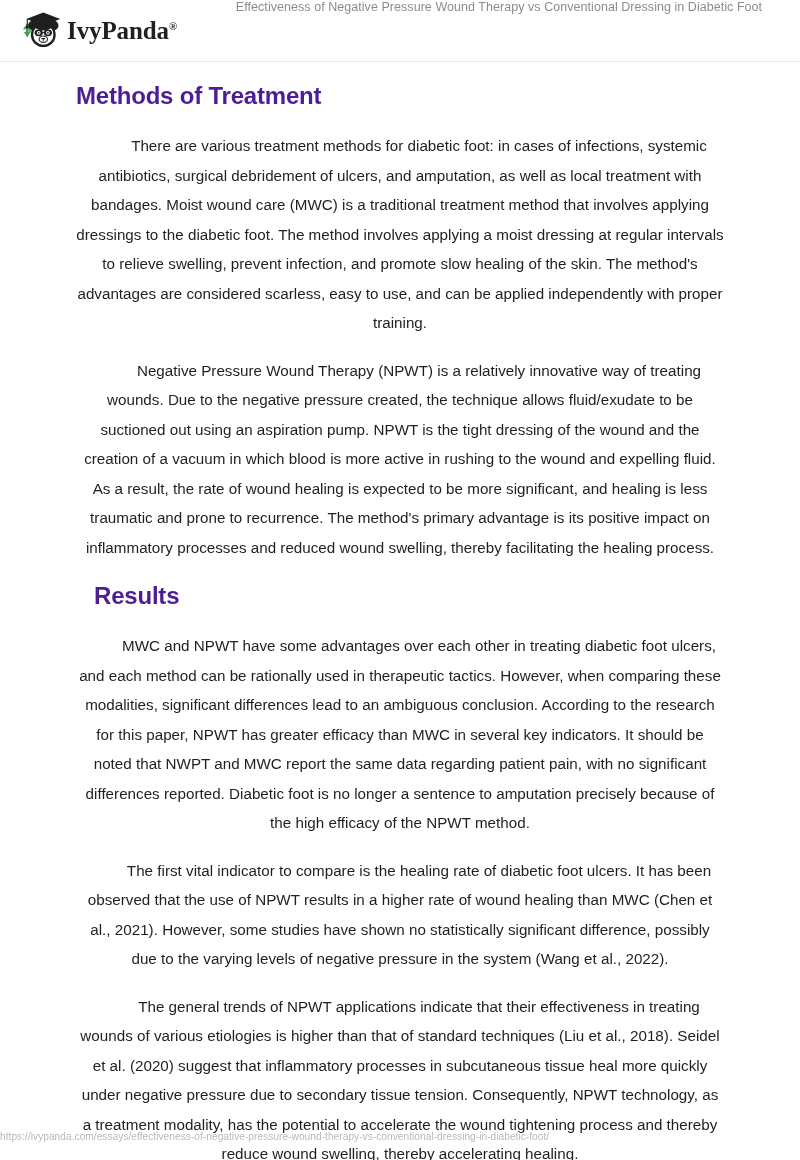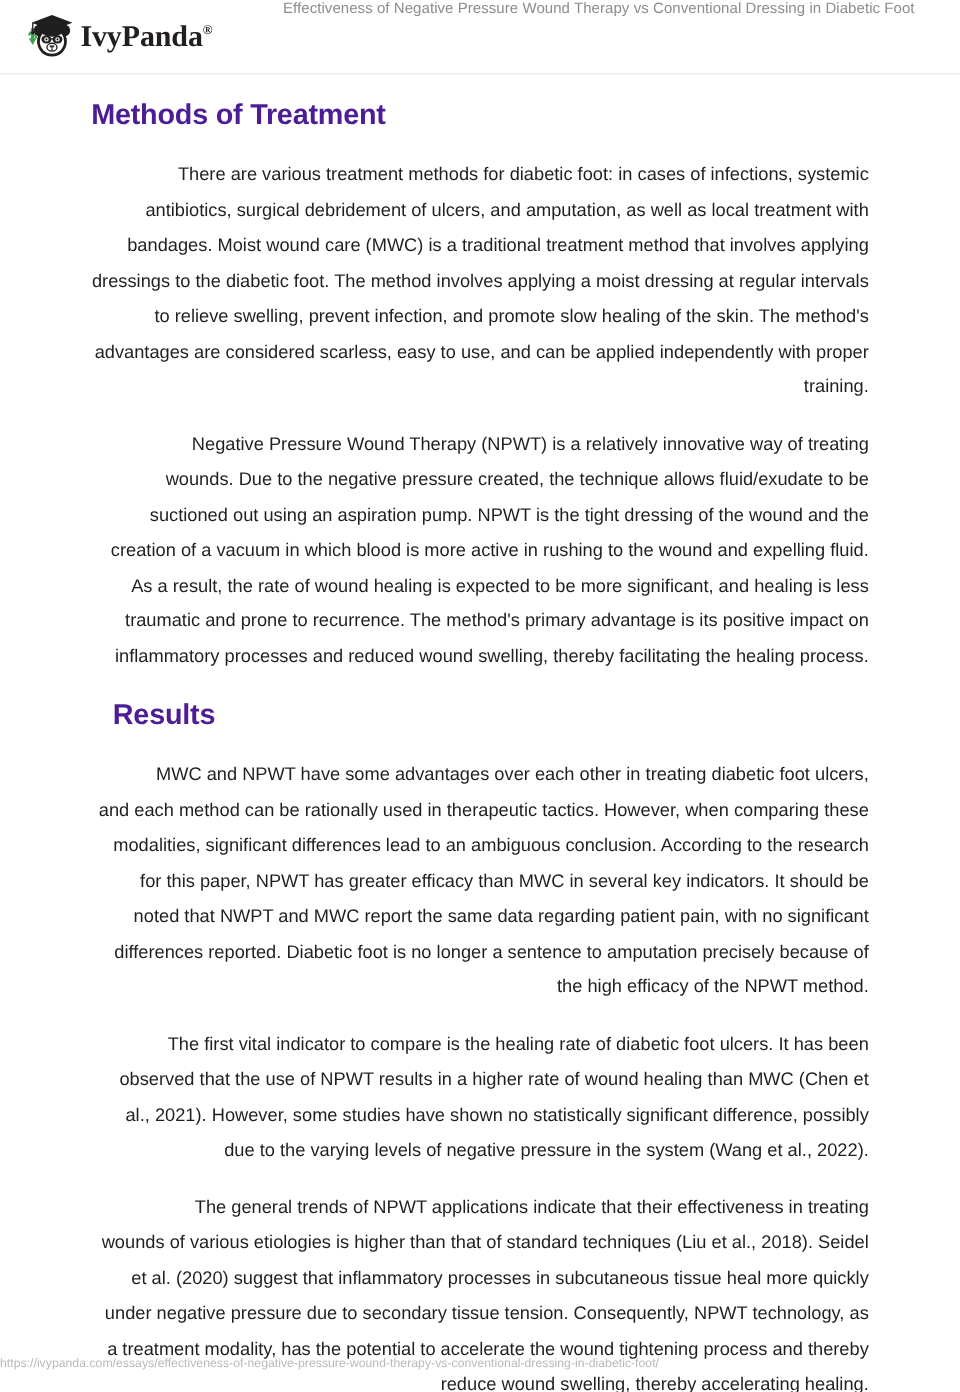--- a/index.html
+++ b/index.html
@@ -86,21 +86,21 @@
   }
   .heading-methods { padding-top: 20px; }
   .heading-results { padding-top: 20px; margin-left: 18px; }
 
   p.body-par {
     font-size: 15.2px;
     line-height: 29.5px;
     color: #1f1f1f;
     margin: 0;
     text-indent: 38px;
-    text-align: right;
+    text-align: center;
     letter-spacing: 0.01px;
   }
   .gap-after-heading { height: 21px; }
   .gap-between-par  { height: 18px; }
 
   
   .page-footer {
     position: absolute;
     left: 0;
     right: 0;

